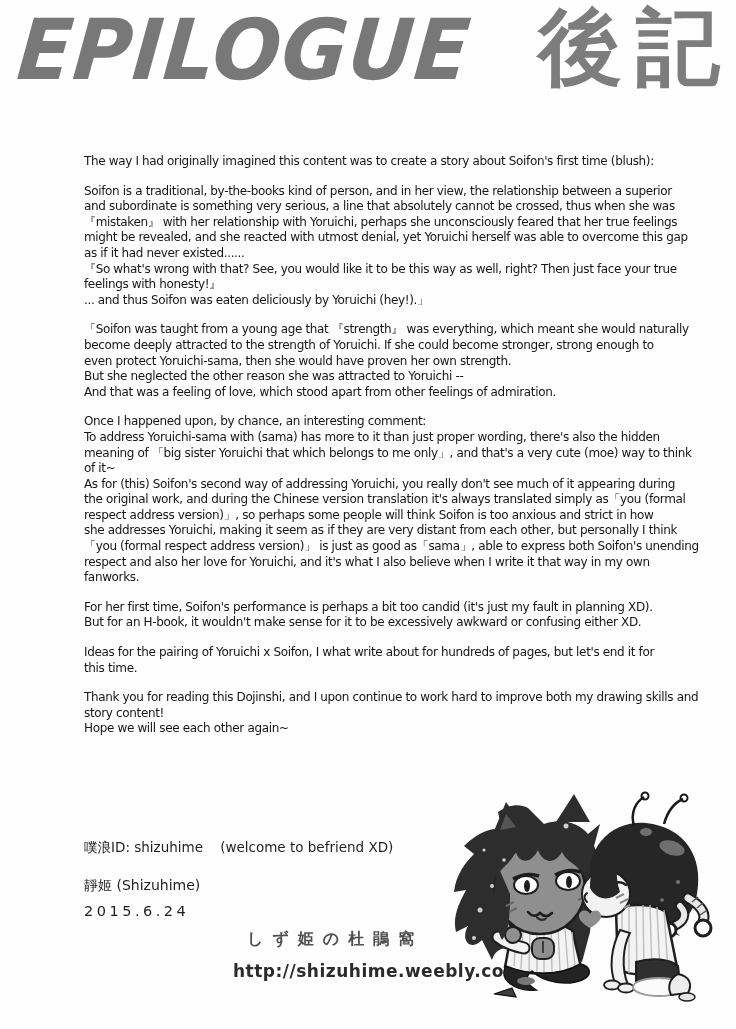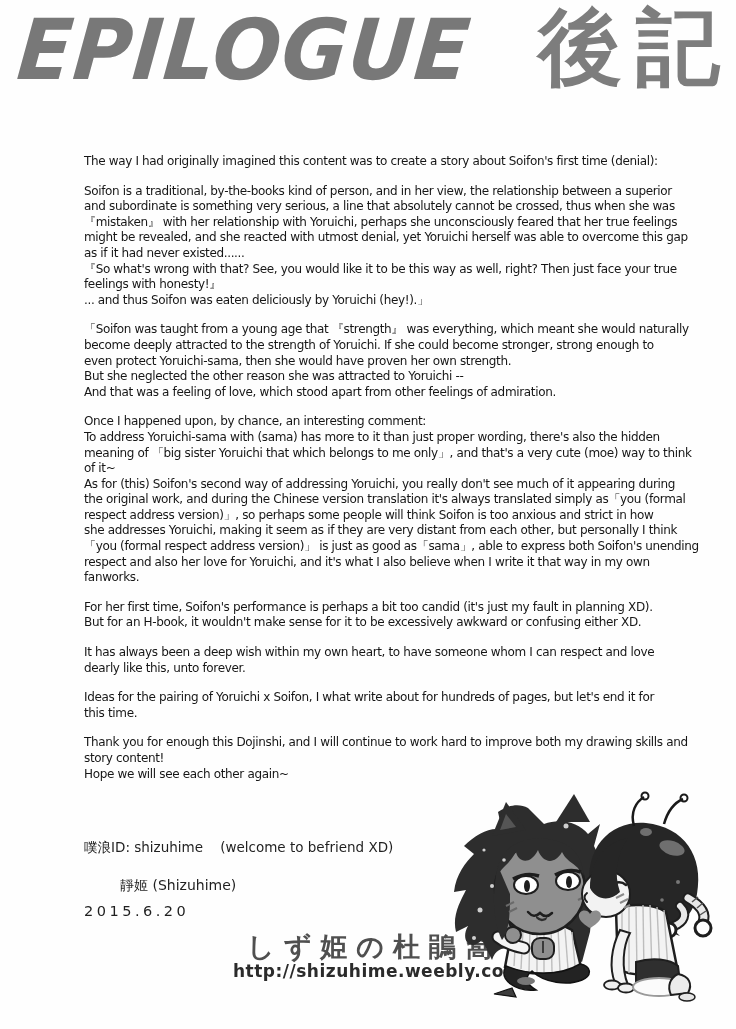--- a/index.html
+++ b/index.html
@@ -22,42 +22,42 @@
     letter-spacing:14px;line-height:1.15;white-space:nowrap;
   }
   .body-text{
     position:absolute;left:84px;top:154px;width:616px;
     font-size:12px;line-height:15.6px;letter-spacing:-0.35px;
     color:#161616;
   }
   .para{white-space:pre-line;margin:0 0 14px 0;}
   .footer-line{position:absolute;color:#1f1f1f;white-space:pre-wrap;}
   .plurk{left:84px;top:839px;font-size:13.5px;}
-  .author{left:84px;top:877px;font-size:14px;margin-left:36px;}
+  .author{left:84px;top:877px;font-size:14px;}
   .date{left:84px;top:903px;font-size:14.5px;letter-spacing:3.5px;}
   .site{
-    left:247px;top:929px;font-size:27px;font-weight:bold;
+    left:247px;top:929px;font-size:16px;font-weight:bold;
     letter-spacing:9px;color:#4f4f4f;
   }
   .url{
     left:233px;top:961px;font-size:17px;font-weight:bold;
     letter-spacing:0.5px;color:#2b2b2b;
   }
   .chibi{position:absolute;left:440px;top:790px;width:296px;height:239px;}
 </style>
 </head>
 <body>
 
 <div class="page">
 
   <div class="title-en">EPILOGUE</div>
   <div class="title-jp">後記</div>
 
   <div class="body-text">
-    <p class="para">The way I had originally imagined this content was to create a story about Soifon's first time (denial):</p>
+    <p class="para">The way I had originally imagined this content was to create a story about Soifon's first time (blush):</p>
     <p class="para">Soifon is a traditional, by-the-books kind of person, and in her view, the relationship between a superior
 and subordinate is something very serious, a line that absolutely cannot be crossed, thus when she was
 『mistaken』 with her relationship with Yoruichi, perhaps she unconsciously feared that her true feelings
 might be revealed, and she reacted with utmost denial, yet Yoruichi herself was able to overcome this gap
 as if it had never existed......
 『So what's wrong with that? See, you would like it to be this way as well, right? Then just face your true
 feelings with honesty!』
 ... and thus Soifon was eaten deliciously by Yoruichi (hey!).」</p>
     <p class="para">「Soifon was taught from a young age that 『strength』 was everything, which meant she would naturally
 become deeply attracted to the strength of Yoruichi. If she could become stronger, strong enough to
@@ -70,32 +70,30 @@
 of it~
 As for (this) Soifon's second way of addressing Yoruichi, you really don't see much of it appearing during
 the original work, and during the Chinese version translation it's always translated simply as「you (formal
 respect address version)」, so perhaps some people will think Soifon is too anxious and strict in how
 she addresses Yoruichi, making it seem as if they are very distant from each other, but personally I think
 「you (formal respect address version)」 is just as good as「sama」, able to express both Soifon's unending
 respect and also her love for Yoruichi, and it's what I also believe when I write it that way in my own
 fanworks.</p>
     <p class="para">For her first time, Soifon's performance is perhaps a bit too candid (it's just my fault in planning XD).
 But for an H-book, it wouldn't make sense for it to be excessively awkward or confusing either XD.</p>
-    <p class="para">It has always been a deep wish within my own heart, to have someone whom I can respect and love
-dearly like this, unto forever.</p>
     <p class="para">Ideas for the pairing of Yoruichi x Soifon, I what write about for hundreds of pages, but let's end it for
 this time.</p>
-    <p class="para">Thank you for enough this Dojinshi, and I will continue to work hard to improve both my drawing skills and
+    <p class="para">Thank you for reading this Dojinshi, and I upon continue to work hard to improve both my drawing skills and
 story content!
 Hope we will see each other again~</p>
   </div>
 
   <div class="footer-line plurk">噗浪ID: shizuhime    (welcome to befriend XD)</div>
   <div class="footer-line author">靜姬 (Shizuhime)</div>
-  <div class="footer-line date">2015.6.20</div>
+  <div class="footer-line date">2015.6.24</div>
   <div class="footer-line site">しず姫の杜鵑窩</div>
   <div class="footer-line url">http://shizuhime.weebly.com/</div>
 
   <svg class="chibi" viewBox="0 0 296 239" xmlns="http://www.w3.org/2000/svg">
 
     <path d="M88,18 L104,34 C120,28 138,32 148,44 L160,34 L154,56 C162,70 160,88 154,98
              L150,142 L142,172 L120,162 L96,152 C70,162 58,152 52,170 L42,150
              C30,162 20,150 28,136 L16,142 C12,126 20,112 26,100 L14,102
              C16,84 26,72 34,64 L24,56 C36,44 52,36 62,40 L58,22 C70,14 80,14 88,18 Z" fill="#2d2d2d"></path>
 

